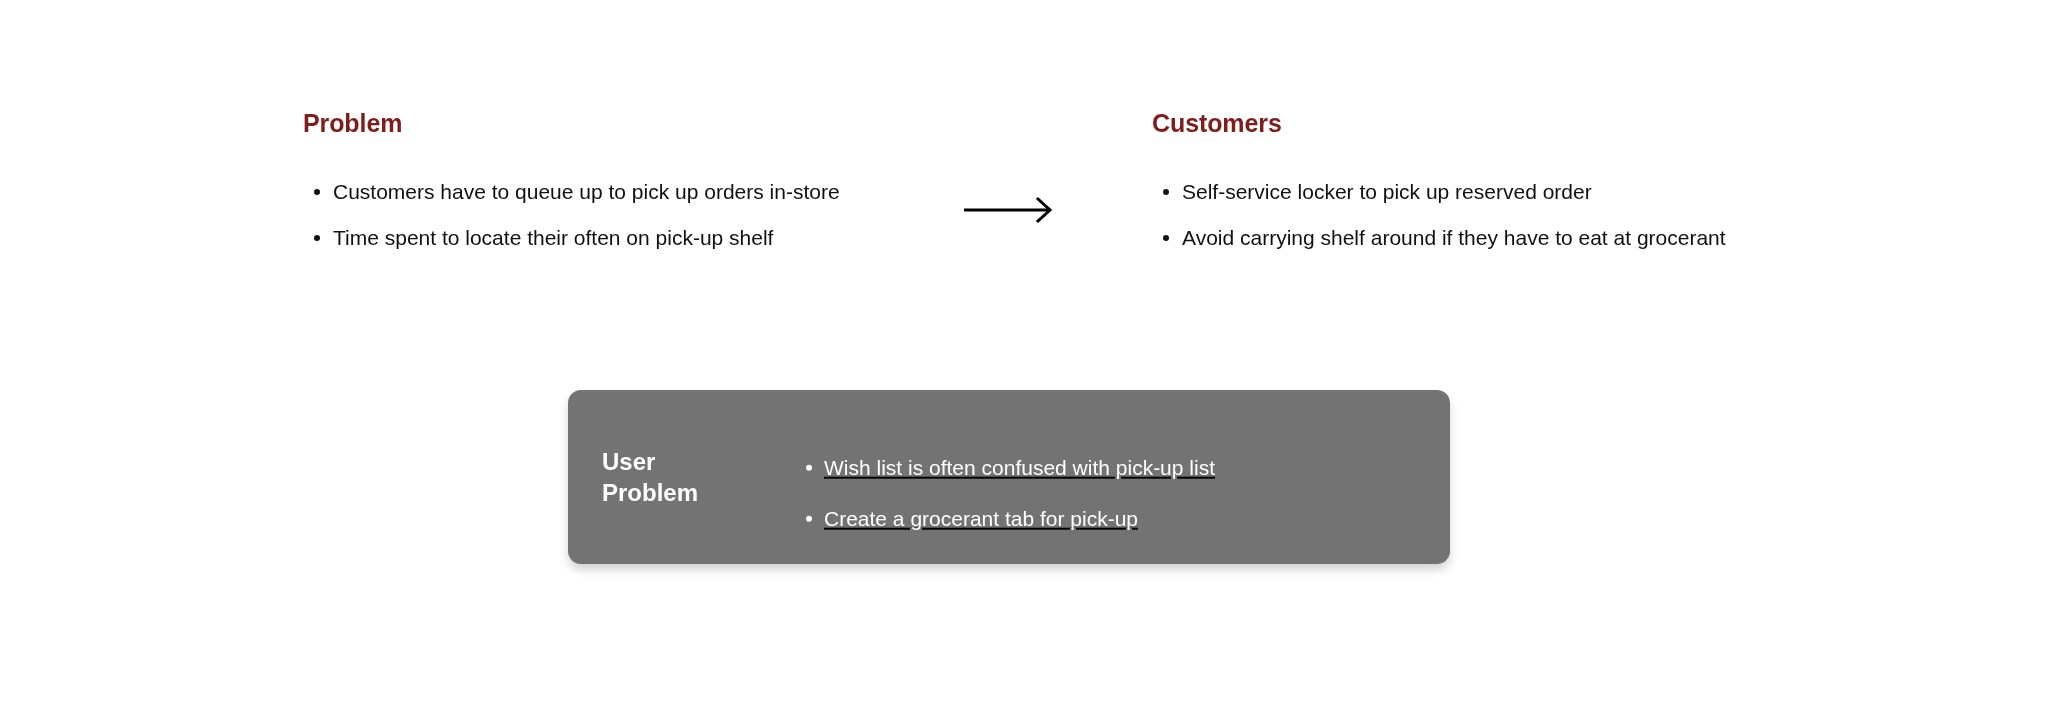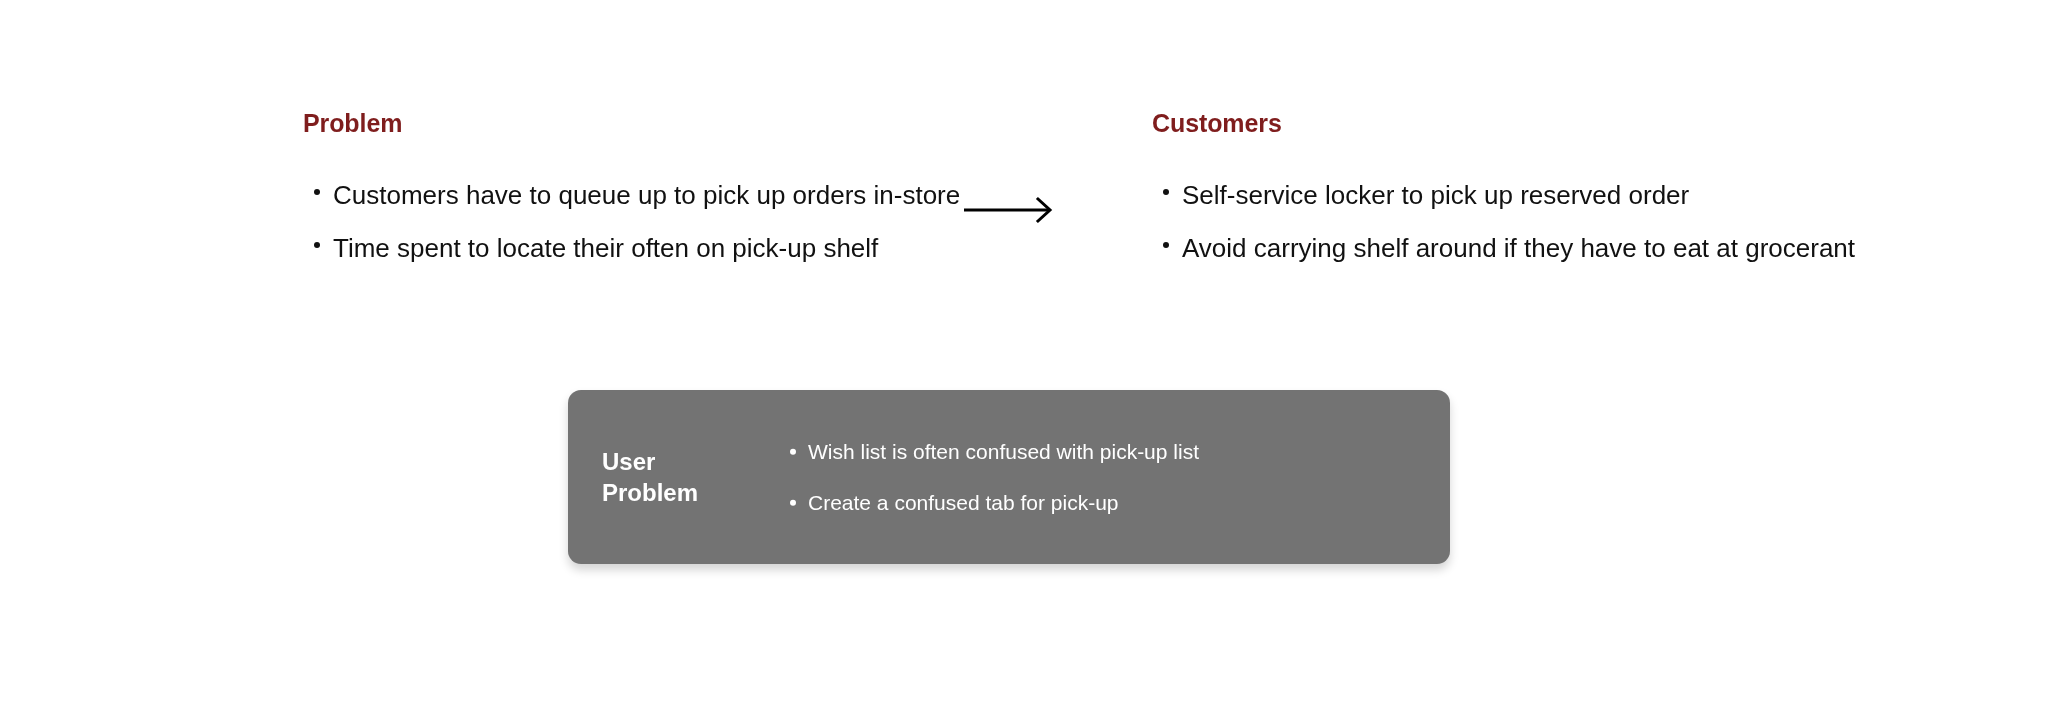--- a/index.html
+++ b/index.html
@@ -34,21 +34,21 @@
   }
 
   .bullet-list {
     list-style: none;
     margin: 0;
     padding: 0;
   }
   .bullet-list li {
     position: relative;
     padding-left: 30px;
-    font-size: 26px;
+    font-size: 21px;
     line-height: 1.35;
     color: #111111;
     margin-bottom: 18px;
     white-space: nowrap;
   }
   .bullet-list li:last-child { margin-bottom: 0; }
   .bullet-list li .dot {
     position: absolute;
     left: 11px;
     top: 11px;
@@ -93,22 +93,23 @@
     width: 170px;
   }
   #insights-label .ln { display: block; }
 
   #insights-list {
     position: absolute;
     left: 214px;
     top: 50%;
     transform: translateY(-50%);
     list-style: none;
-    margin: 0;
+    margin: 16px;
     padding: 0;
+    text-decoration: underline;
   }
   #insights-list li {
     position: relative;
     padding-left: 26px;
     font-size: 21px;
     line-height: 1.3;
     color: #ffffff;
     margin-bottom: 24px;
     white-space: nowrap;
   }
@@ -164,16 +165,16 @@
     <span class="ln">User</span>
     <span class="ln">Problem</span>
   </div>
   <ul id="insights-list">
     <li>
       <span class="dot"></span>
       <span>Wish list is often confused with pick-up list</span>
     </li>
     <li>
       <span class="dot"></span>
-      <span>Create a confused tab for pick-up</span>
+      <span>Create a grocerant tab for pick-up</span>
     </li>
   </ul>
 </div>
 
 </body></html>

